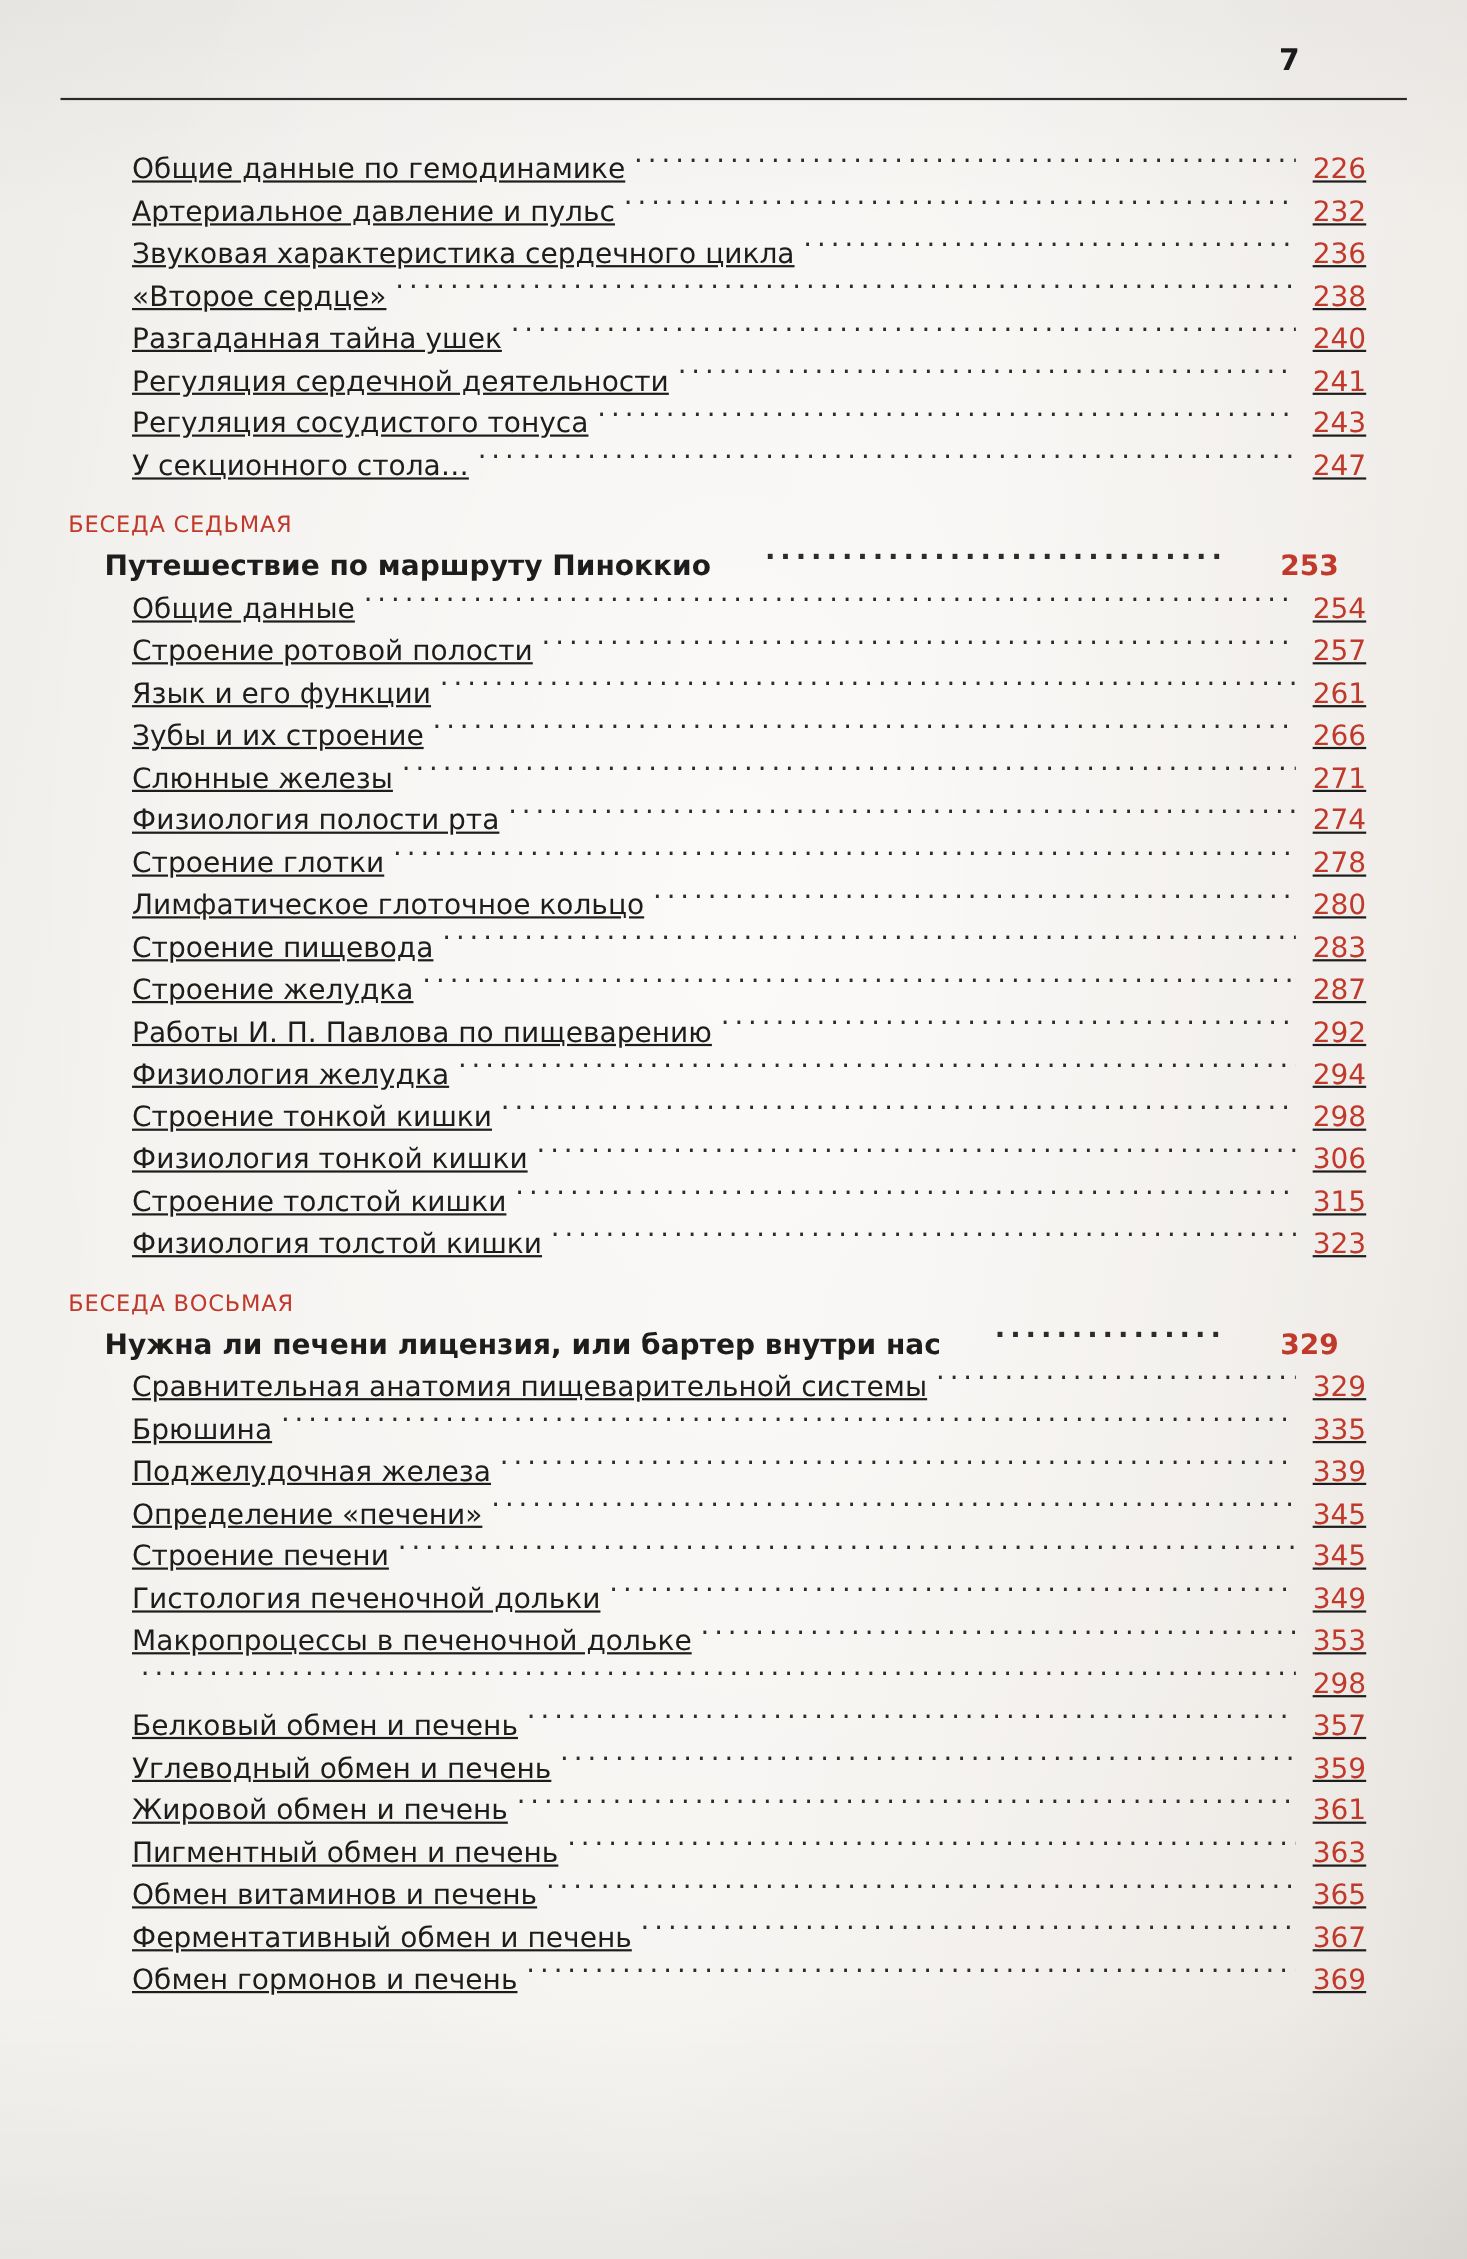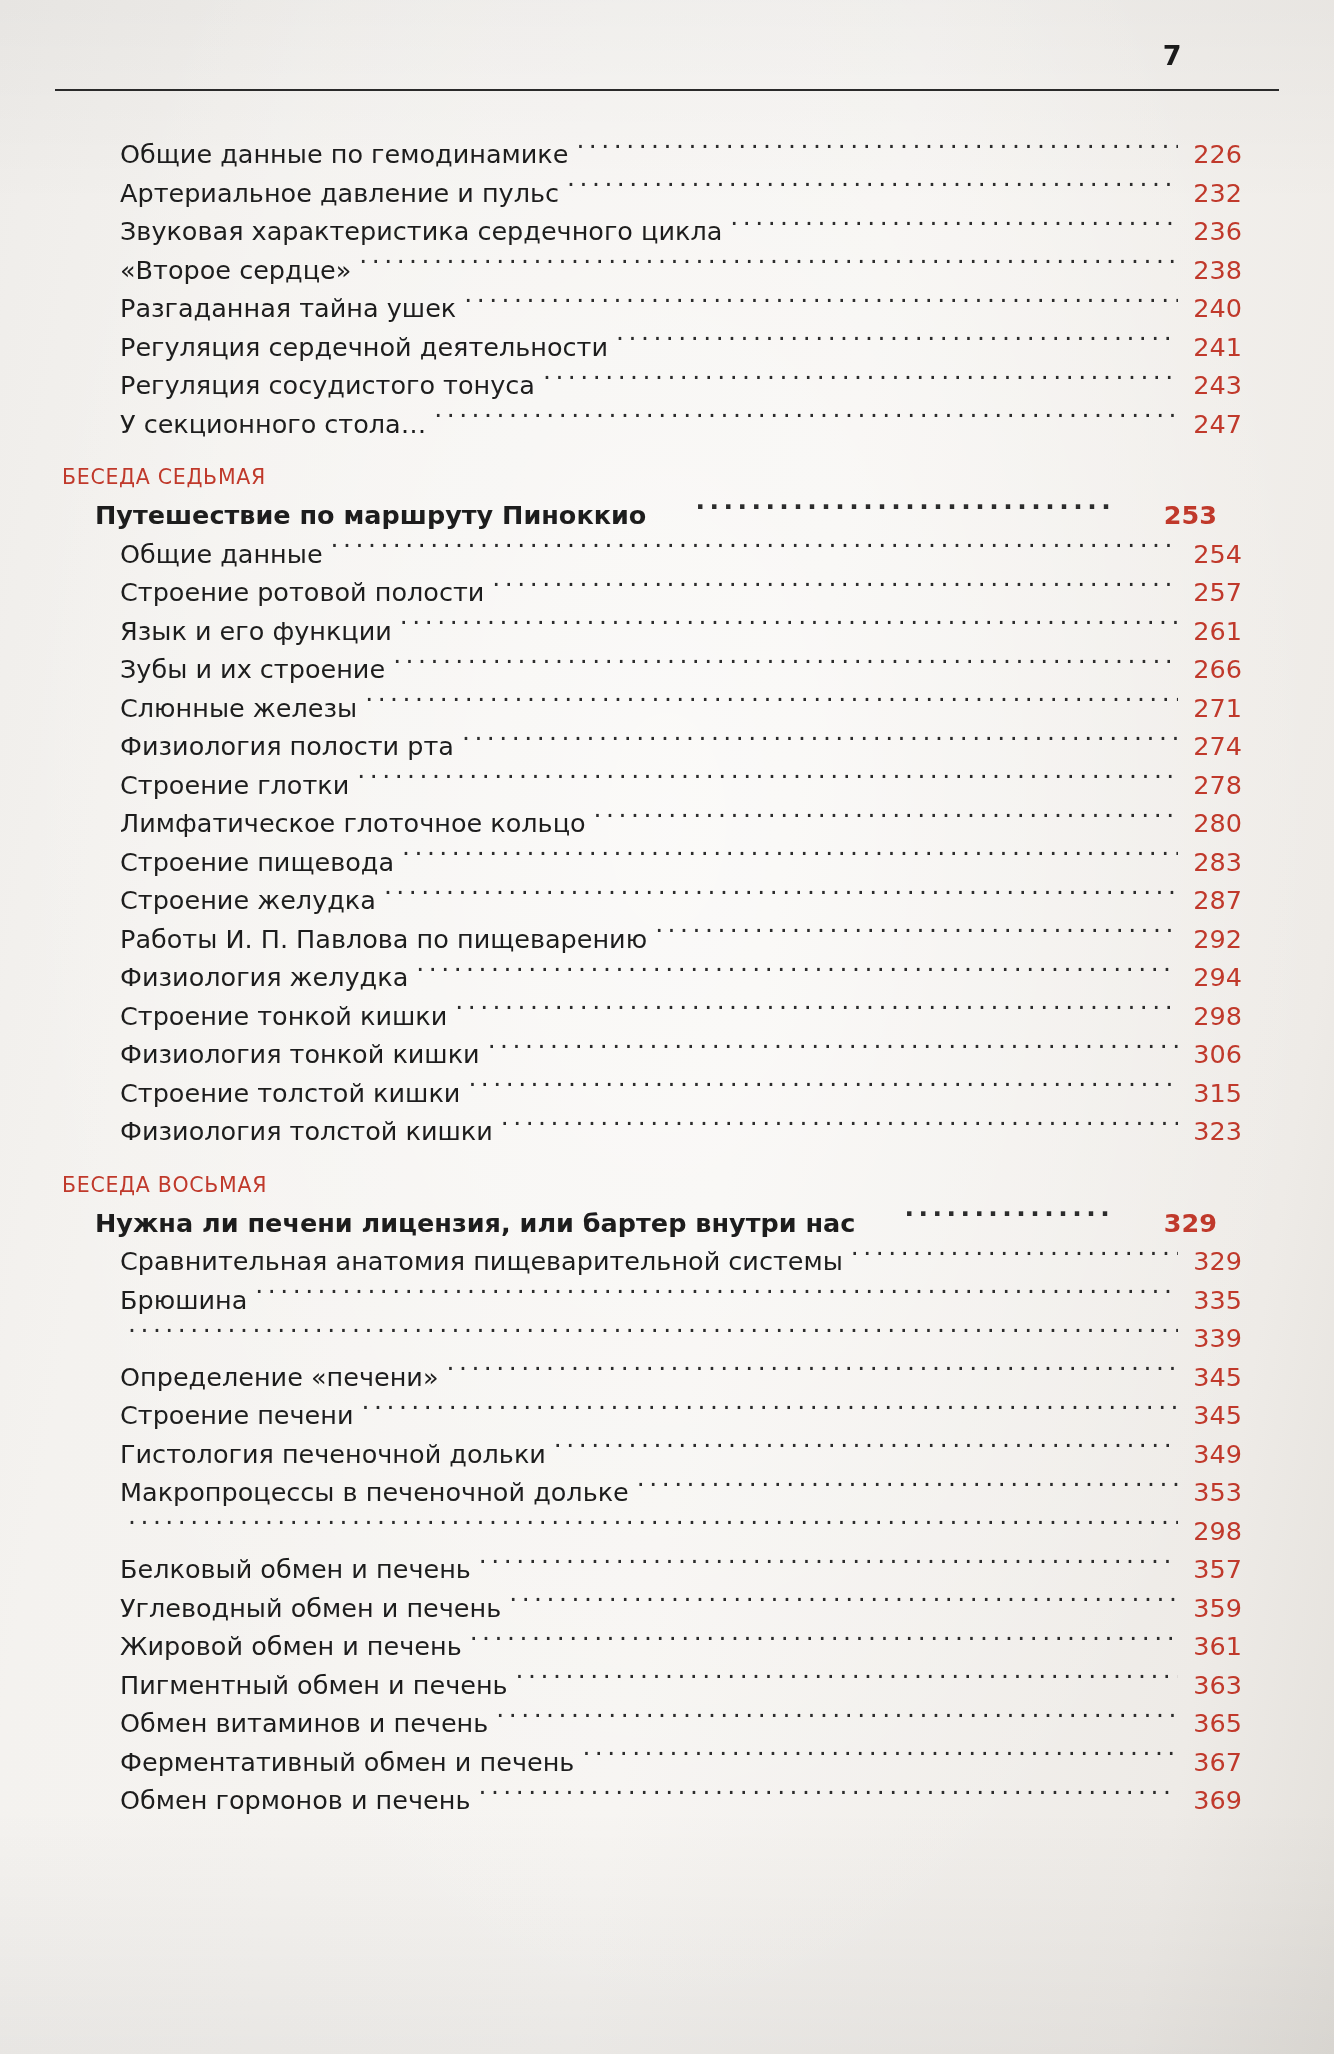--- a/index.html
+++ b/index.html
@@ -95,20 +95,21 @@
   }
   .row .page-num {
     flex: 0 0 auto;
     color: #c0392b;
     min-width: 58px;
     text-align: right;
   }
   
   .row.sub {
     padding-left: 58px;
+    text-decoration: underline;
   }
   
   .row.chapter {
     font-weight: bold;
     font-size: 25.5px;
     padding-left: 33px;
     gap: 41px;
   }
   .row.chapter .page-num {
     font-weight: bold;
@@ -269,20 +270,21 @@
           <span class="title">Сравнительная анатомия пищеварительной системы</span>
           <span class="leader"></span>
           <span class="page-num">329</span>
         </div>
         <div class="row sub">
           <span class="title">Брюшина</span>
           <span class="leader"></span>
           <span class="page-num">335</span>
         </div>
         <div class="row sub">
+          <span class="title">Поджелудочная железа</span>
           <span class="leader"></span>
           <span class="page-num">339</span>
         </div>
         <div class="row sub">
           <span class="title">Определение «печени»</span>
           <span class="leader"></span>
           <span class="page-num">345</span>
         </div>
         <div class="row sub">
           <span class="title">Строение печени</span>

